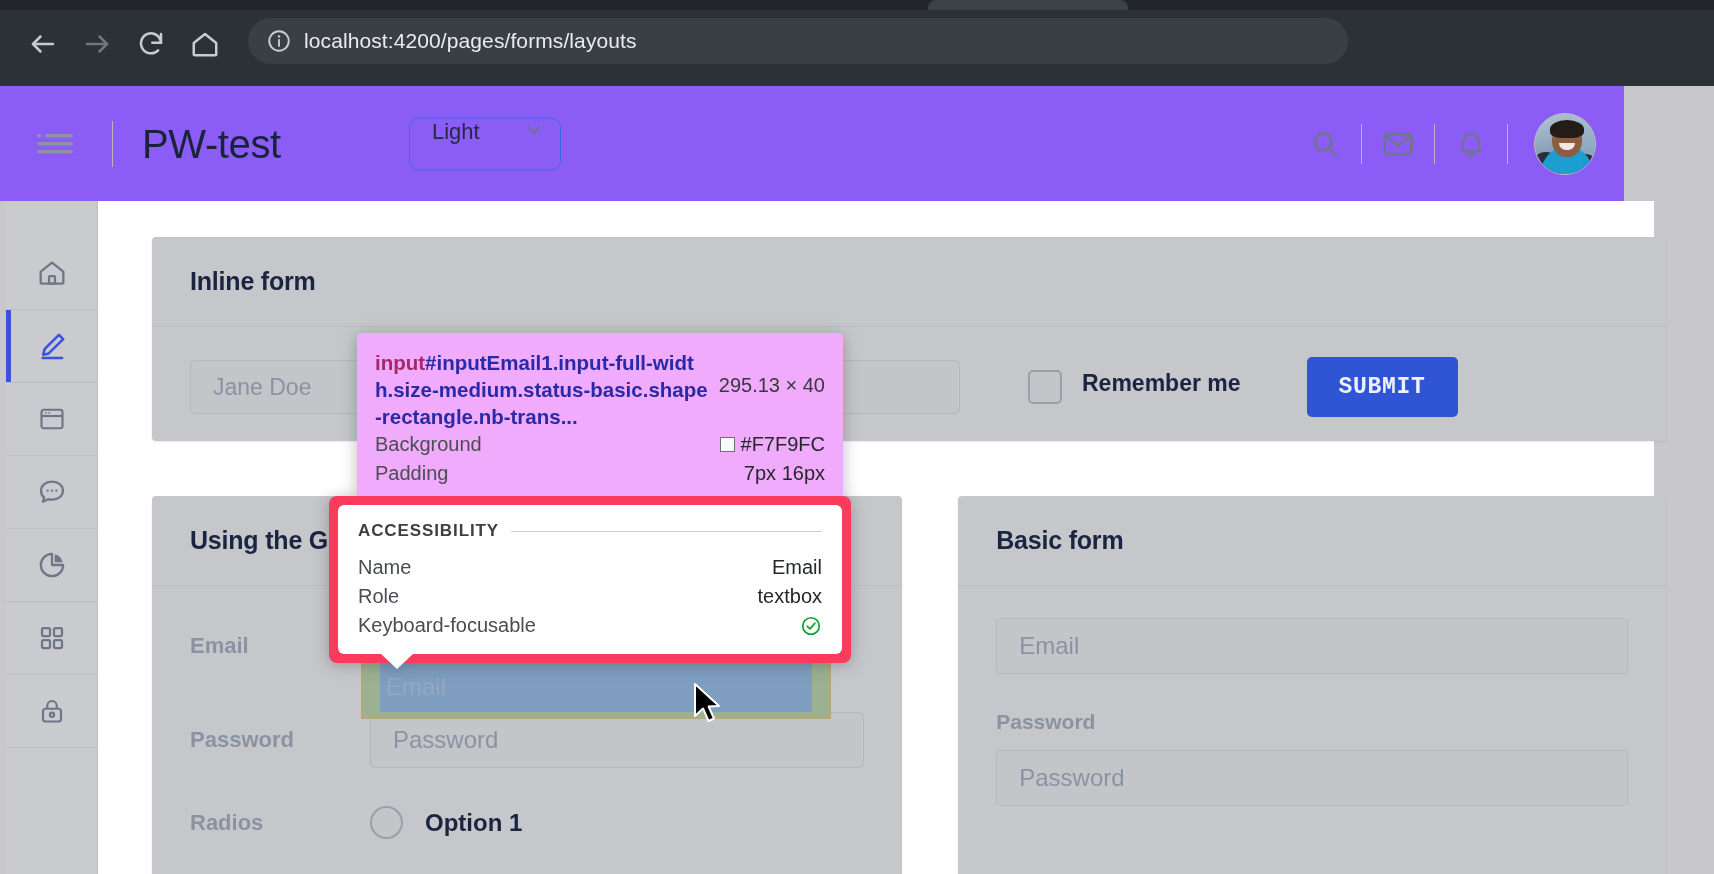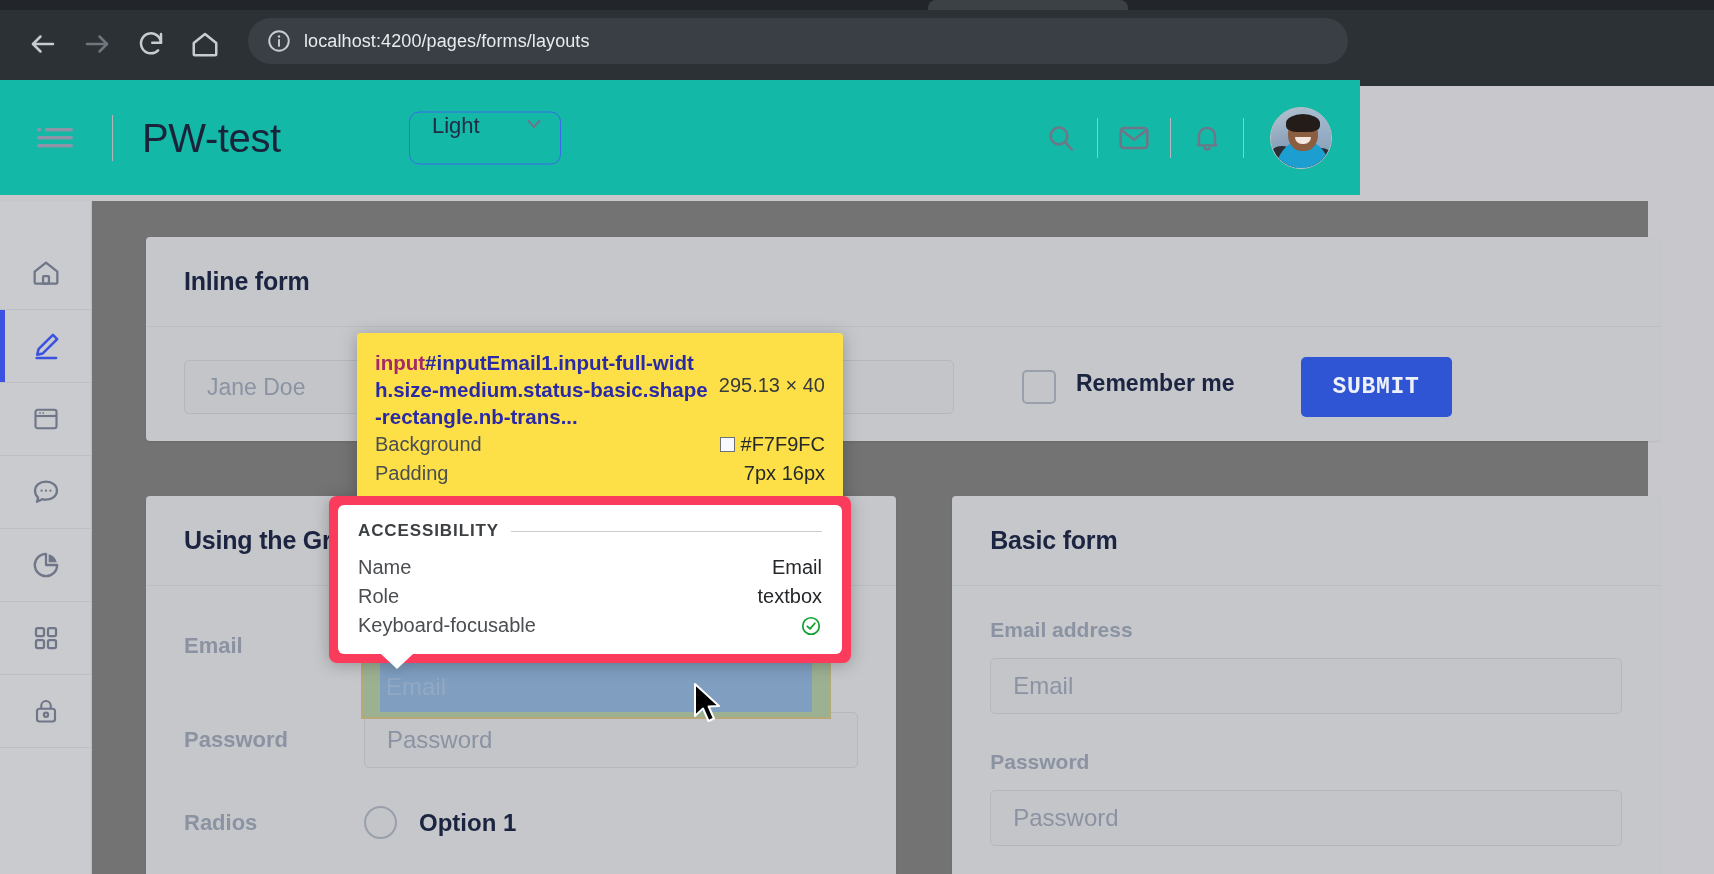--- a/index.html
+++ b/index.html
@@ -41,29 +41,29 @@
     background: #3a3f45; border-radius: 23px;
     display: flex; align-items: center; padding: 0 14px;
     cursor: text;
   }
   .url-info-icon {
     width: 34px; height: 34px; flex: 0 0 34px;
     display: flex; align-items: center; justify-content: center;
     margin-right: 8px;
   }
   .url-text {
-    color: #e9ecef; font-size: 18px; letter-spacing: 0.1px;
+    color: #e9ecef; font-size: 21px; letter-spacing: 0.1px;
     white-space: nowrap; overflow: hidden;
   }
 
   
   .app-header {
-    position: absolute; top: 80px; left: 0;
-    width: 1360px; height: 115px;
-    background: #14b8a6;
+    position: absolute; top: 86px; left: 0;
+    width: 1624px; height: 115px;
+    background: #8b5cf6;
     display: flex; align-items: center;
     z-index: 5;
   }
   .hamburger {
     position: absolute; left: 32px; top: 50%; transform: translateY(-50%);
     width: 46px; height: 40px;
     display: flex; align-items: center; justify-content: center;
     cursor: pointer;
   }
   .hdr-divider {
@@ -104,23 +104,23 @@
   .avatar .av-wall { position: absolute; right: 0; top: 0; width: 40%; height: 100%; background: linear-gradient(180deg,#a8bdd2,#7e99b4); }
   .avatar .av-shoulder { position: absolute; bottom: -6px; left: 4px; width: 56px; height: 34px; border-radius: 50% 50% 0 0 / 100% 100% 0 0; background: #1d9ed0; }
   .avatar .av-shoulder2 { position: absolute; bottom: -8px; left: -4px; width: 30px; height: 30px; border-radius: 50%; background: #2a2f36; }
   .avatar .av-shoulder3 { position: absolute; bottom: -8px; right: -4px; width: 28px; height: 28px; border-radius: 50%; background: #2a2f36; }
   .avatar .av-head { position: absolute; left: 17px; top: 9px; width: 30px; height: 34px; border-radius: 50% 50% 46% 46%; background: #8b5e42; }
   .avatar .av-hair { position: absolute; left: 15px; top: 6px; width: 34px; height: 18px; border-radius: 50% 50% 35% 35%; background: #241c18; }
   .avatar .av-smile { position: absolute; left: 24px; top: 29px; width: 16px; height: 7px; border-radius: 0 0 10px 10px; background: #f2e8e0; }
 
   
   .page-body {
-    position: absolute; top: 201px; left: 0;
+    position: absolute; top: 201px; left: 6px;
     width: 1648px; height: 673px;
-    background: #737373;
+    background: #ffffff;
   }
   .sidebar {
     position: absolute; top: 0; left: 0;
     width: 92px; height: 673px;
     background: #c9cbce;
     border-right: 1px solid #b9bcc0;
   }
   .side-item {
     position: relative;
     height: 73px; width: 92px;
@@ -241,21 +241,21 @@
 
   
   .dt-tip {
     position: absolute;
     left: 357px; top: 333px;
     width: 486px;
     z-index: 40;
     filter: drop-shadow(0 2px 8px rgba(0,0,0,0.25));
   }
   .dt-top {
-    background: #fde047;
+    background: #f0abfc;
     border-radius: 4px 4px 0 0;
     padding: 16px 18px 10px 18px;
   }
   .dt-sel {
     font-size: 20.5px; font-weight: 700; line-height: 1.32;
     word-break: break-all;
   }
   .dt-sel .tag { color: #a32968; }
   .dt-sel .rest { color: #2a2aa8; }
   .dt-sel-row { display: flex; align-items: flex-start; gap: 10px; }
@@ -521,21 +521,20 @@
               </div>
             </div>
           </div>
         </div>
 
         <div class="card basic-card">
           <div class="card-header">Basic form</div>
           <div class="card-divider"></div>
           <div class="card-body">
             <div class="stack-group">
-              <div class="stack-label">Email address</div>
               <div class="inp-block">
                 <span>Email</span>
               </div>
             </div>
             <div class="stack-group">
               <div class="stack-label">Password</div>
               <div class="inp-block">
                 <span>Password</span>
               </div>
             </div>

